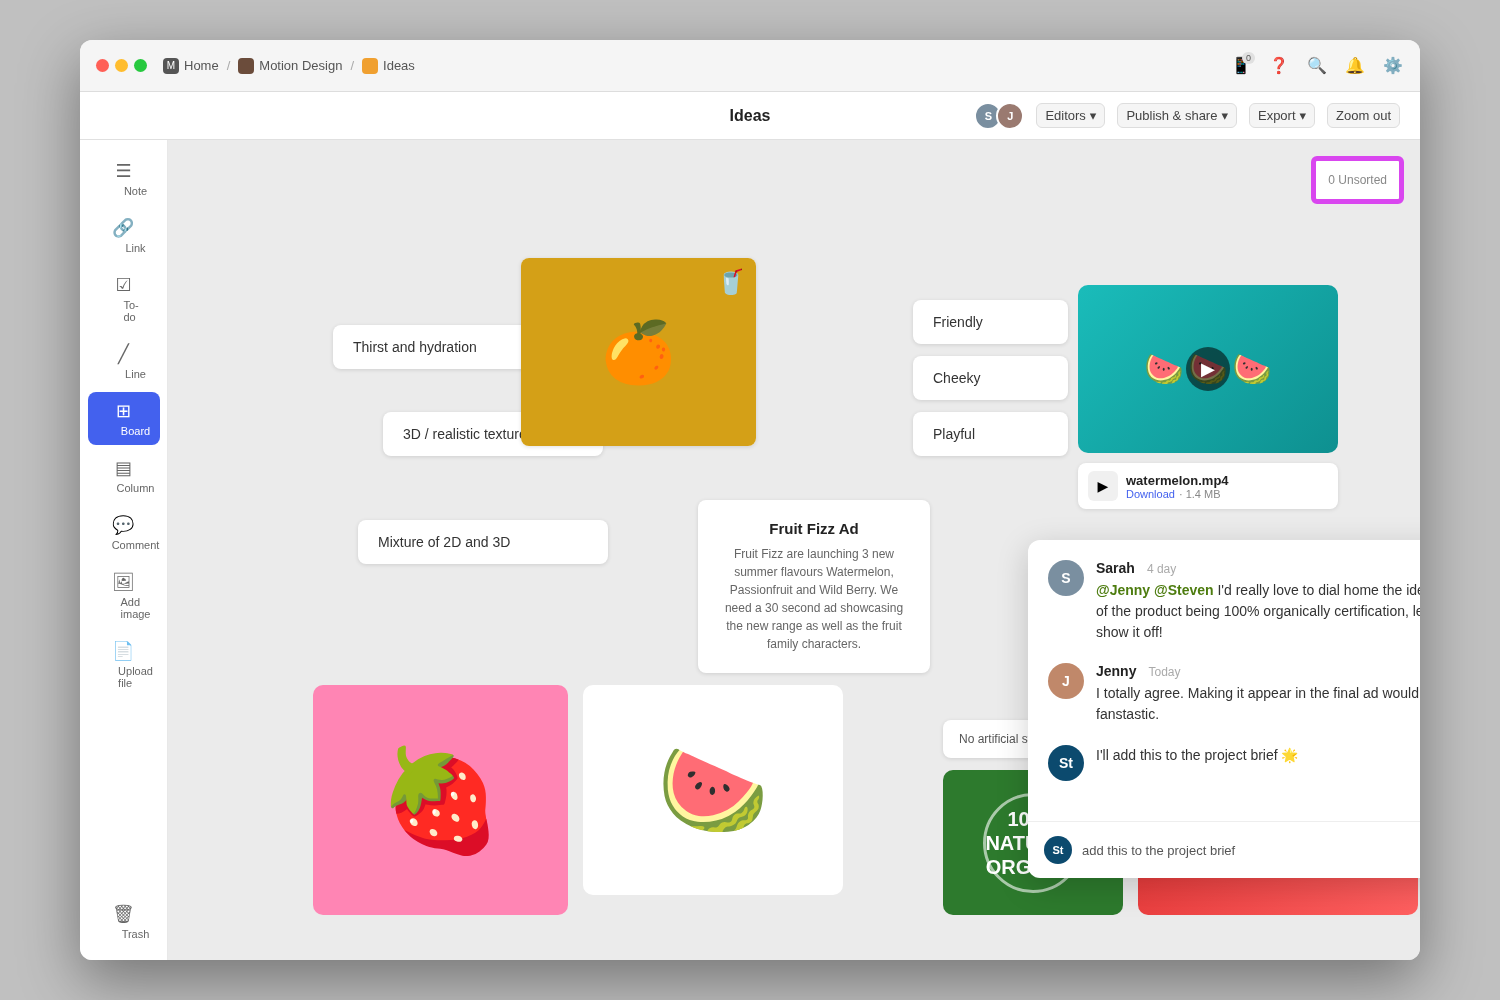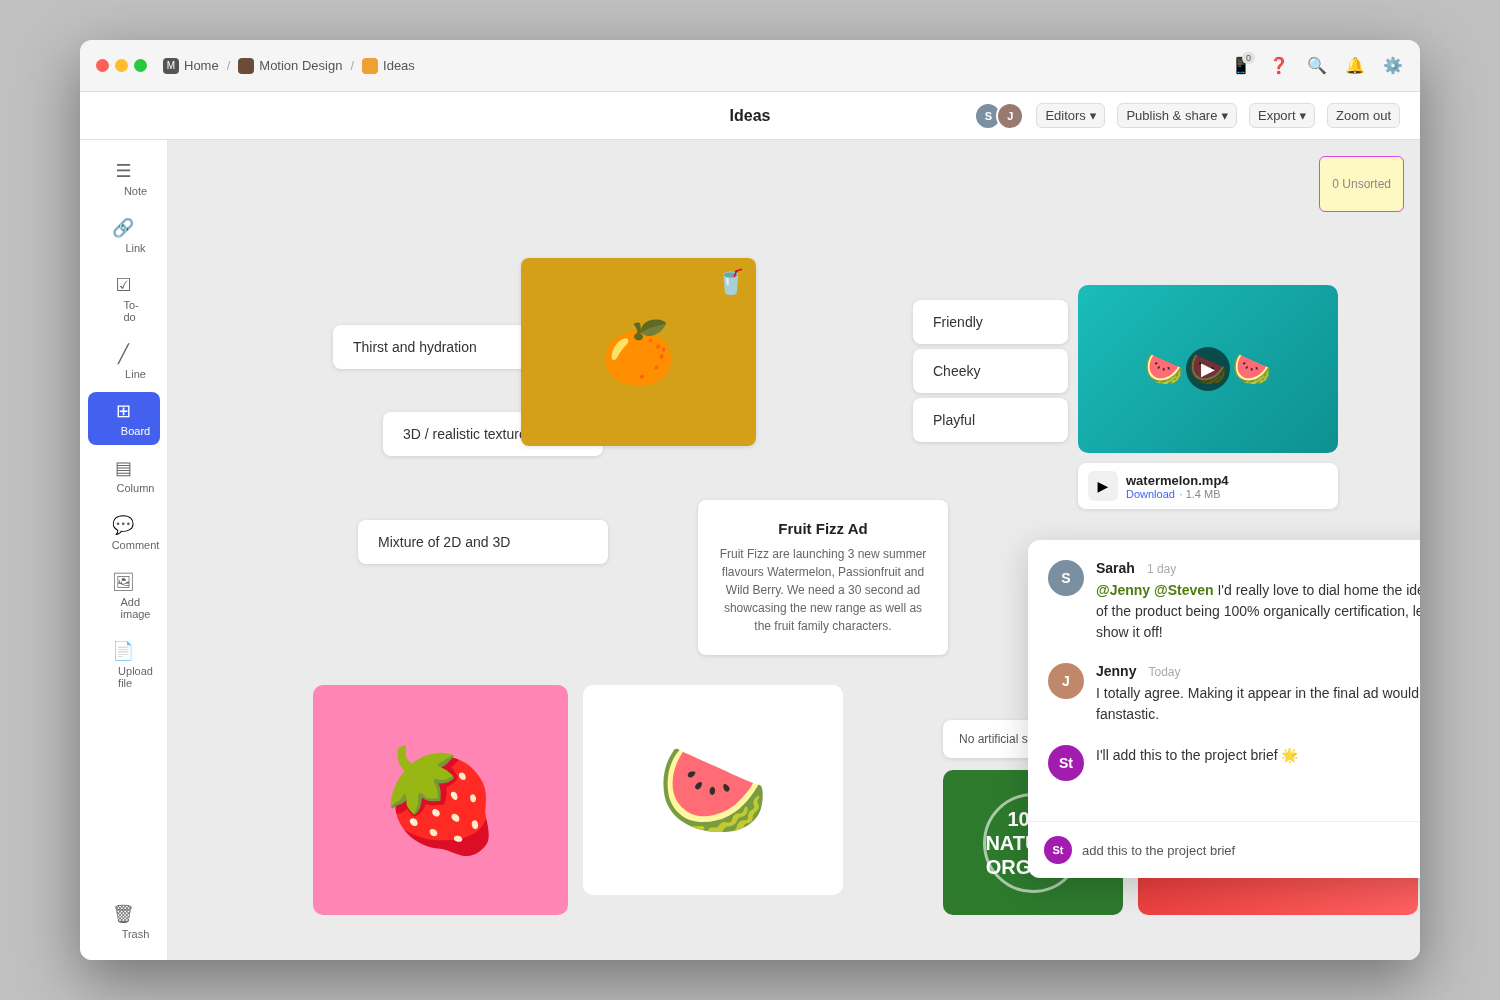--- a/index.html
+++ b/index.html
@@ -193,24 +193,24 @@
       flex: 1;
       background: #ebebeb;
       position: relative;
       overflow: hidden;
     }
     
     .unsorted-badge {
       position: absolute;
       top: 16px;
       right: 16px;
-      background: #fef9c3;
-      border: 1px solid #d946ef;
+      background: #ffffff;
+      border: 5px solid #d946ef;
       border-radius: 6px;
-      padding: 20px 12px;
+      padding: 12px 12px;
       font-size: 12px;
       color: #888;
     }
     
     .canvas-card {
       position: absolute;
       background: white;
       border-radius: 8px;
       box-shadow: 0 1px 4px rgba(0,0,0,0.12);
     }
@@ -224,31 +224,31 @@
       overflow: hidden;
       cursor: pointer;
     }
     
     .warm-weather { top: 120px; left: 120px; }
     
     .fruit-fizz-card {
       position: absolute;
       top: 360px;
       left: 530px;
-      width: 250px;
+      width: 232px;
       background: white;
       border-radius: 8px;
       box-shadow: 0 1px 4px rgba(0,0,0,0.12);
       padding: 20px;
       text-align: center;
     }
     .fruit-fizz-title { font-size: 15px; font-weight: 700; color: #222; margin-bottom: 8px; }
     .fruit-fizz-text { font-size: 12px; color: #666; line-height: 1.5; }
     
-    .tags-col { position: absolute; top: 160px; left: 745px; display: flex; flex-direction: column; gap: 5px; }
+    .tags-col { position: absolute; top: 160px; left: 745px; display: flex; flex-direction: column; gap: 12px; }
     .tag-card {
       width: 155px;
       padding: 14px 20px;
       background: white;
       border-radius: 8px;
       box-shadow: 0 1px 4px rgba(0,0,0,0.12);
       font-size: 14px;
       color: #333;
       cursor: pointer;
     }
@@ -416,21 +416,21 @@
       flex-shrink: 0;
       display: flex;
       align-items: center;
       justify-content: center;
       font-size: 14px;
       color: white;
       font-weight: bold;
     }
     .ca-s { background: #7a8fa0; }
     .ca-j { background: #c0886a; }
-    .ca-st { background: #a21caf; }
+    .ca-st { background: #0c4a6e; }
     .comment-content { flex: 1; }
     .comment-header { display: flex; align-items: baseline; gap: 12px; margin-bottom: 4px; }
     .comment-author { font-size: 14px; font-weight: 700; color: #222; }
     .comment-time { font-size: 12px; color: #aaa; }
     .comment-text { font-size: 14px; color: #333; line-height: 1.5; }
     .mention { color: #4d7c0f; font-weight: 700; }
     .comment-input-area {
       border-top: 1px solid #eee;
       padding: 14px 16px;
       display: flex;
@@ -673,21 +673,21 @@
       </div>
 
       <div class="comment-panel">
         <div class="comment-body">
 
           <div class="comment-item">
             <div class="comment-avatar ca-s">S</div>
             <div class="comment-content">
               <div class="comment-header">
                 <span class="comment-author">Sarah</span>
-                <span class="comment-time">1 day</span>
+                <span class="comment-time">4 day</span>
               </div>
               <div class="comment-text">
                 <span class="mention">@Jenny @Steven</span> I'd really love to dial home the idea of the product being 100% organically certification, let's show it off!
               </div>
             </div>
           </div>
 
           <div class="comment-item">
             <div class="comment-avatar ca-j">J</div>
             <div class="comment-content">

